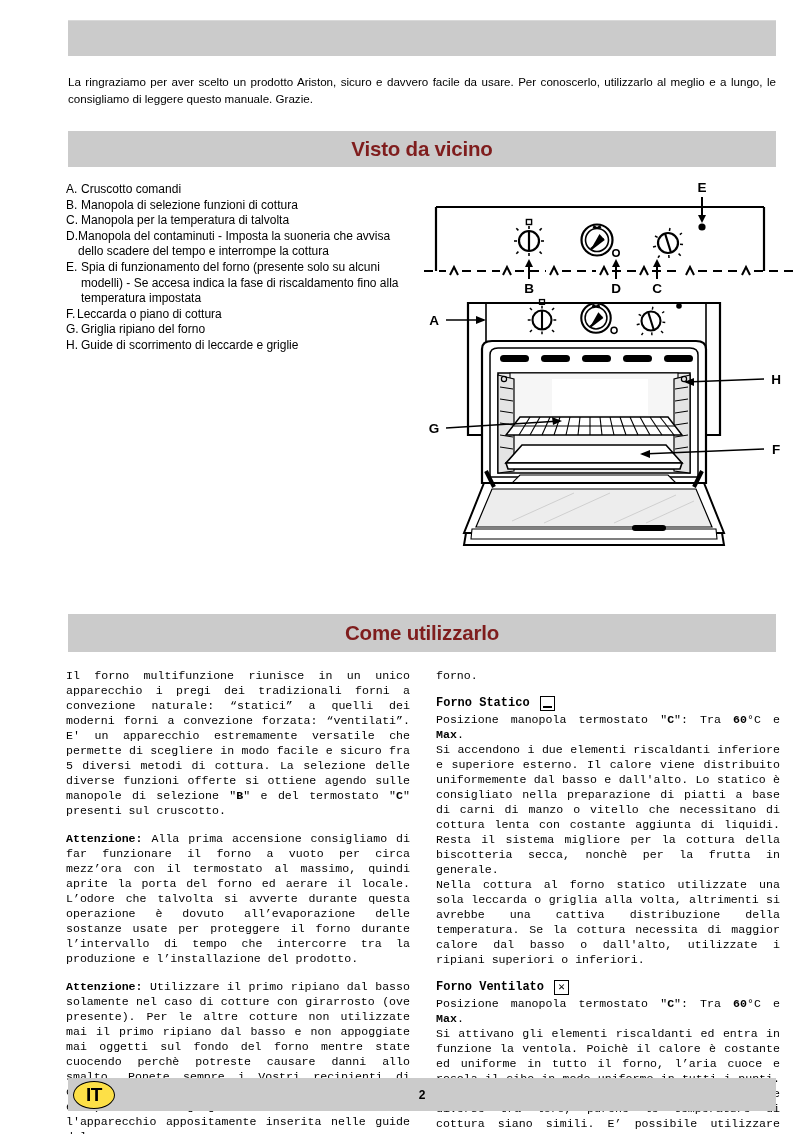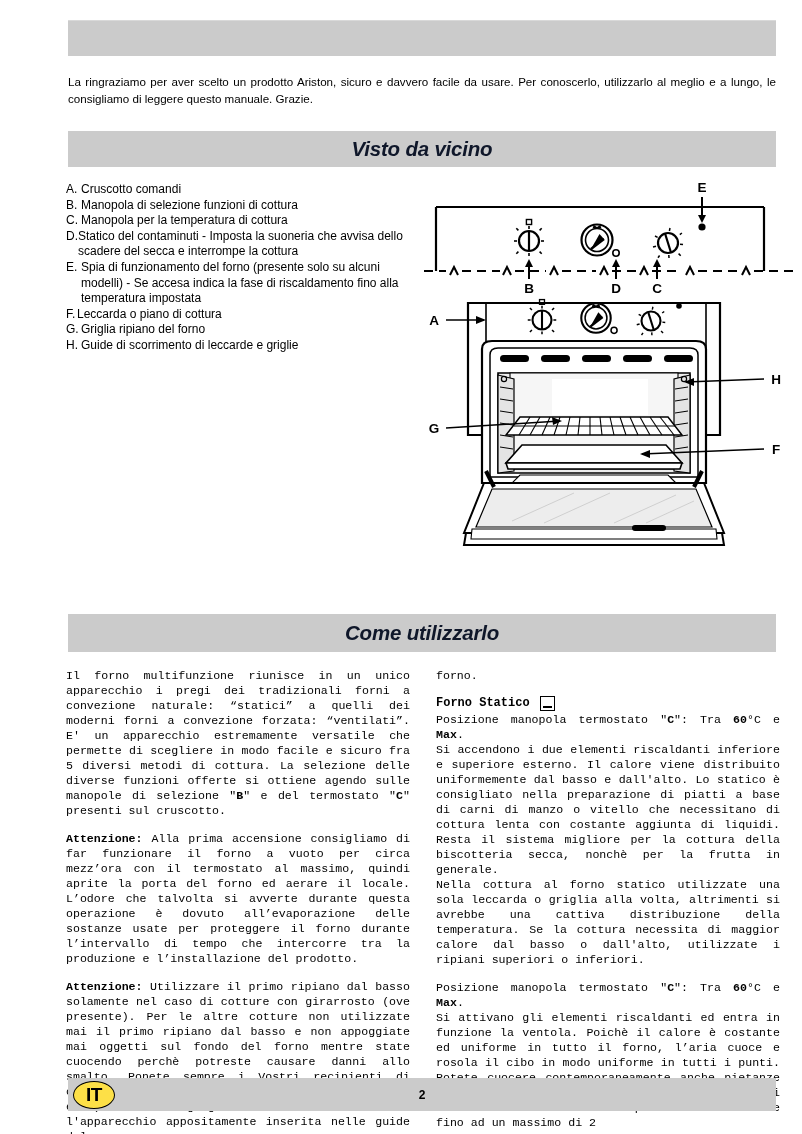--- a/index.html
+++ b/index.html
@@ -27,22 +27,21 @@
     position: absolute;
     background: #cbcbcb;
     display: flex;
     align-items: center;
     justify-content: center;
   }
   .section-band .band-title {
     font-size: 20.5px;
     font-weight: bold;
     letter-spacing: -0.2px;
-    color: #0f172a;
-    font-style: italic;
+    color: #7f1d1d;
   }
   
   .intro {
     position: absolute;
     left: 68px;
     top: 74px;
     width: 708px;
     font-size: 11.6px;
     line-height: 16.6px;
     text-align: justify;
@@ -175,25 +174,25 @@
     <div class="part-row">
       <span class="part-key">A.</span>
       <span class="part-text"><b>Cruscotto comandi</b><span></span></span>
     </div>
     <div class="part-row">
       <span class="part-key">B.</span>
       <span class="part-text"><b>Manopola di selezione funzioni di cottura</b><span></span></span>
     </div>
     <div class="part-row">
       <span class="part-key">C.</span>
-      <span class="part-text"><b>Manopola per la temperatura di cottura</b><span></span></span>
+      <span class="part-text"><b>Manopola per la temperatura di talvolta</b><span></span></span>
     </div>
     <div class="part-row">
       <span class="part-key tight">D.</span>
-      <span class="part-text"><b>Statico del contaminuti</b><span> - Imposta la suoneria che avvisa dello scadere del secca e interrompe la cottura</span></span>
+      <span class="part-text"><b>Manopola del contaminuti</b><span> - Imposta la suoneria che avvisa dello scadere del tempo e interrompe la cottura</span></span>
     </div>
     <div class="part-row">
       <span class="part-key">E.</span>
       <span class="part-text"><b>Spia di funzionamento del forno</b><span> (presente solo su alcuni modelli) - Se accesa indica la fase di riscaldamento fino alla temperatura impostata</span></span>
     </div>
     <div class="part-row">
       <span class="part-key tight">F.</span>
       <span class="part-text"><b>Leccarda o piano di cottura</b><span></span></span>
     </div>
     <div class="part-row">
@@ -459,20 +458,24 @@
     <p>forno.</p>
 
     <div class="subhead">
       <span>Forno Statico</span>
       <span class="mode-icon static"></span>
     </div>
     <p class="tight"><span>Posizione manopola termostato "</span><b>C</b><span>": Tra </span><b>60</b><span>°C e </span><b>Max</b><span>.</span></p>
     <p class="tight">Si accendono i due elementi riscaldanti inferiore e superiore esterno. Il calore viene distribuito uniformemente dal basso e dall'alto. Lo statico è consigliato nella preparazione di piatti a base di carni di manzo o vitello che necessitano di cottura lenta con costante aggiunta di liquidi. Resta il sistema migliore per la cottura della biscotteria secca, nonchè per la frutta in generale.</p>
     <p>Nella cottura al forno statico utilizzate una sola leccarda o griglia alla volta, altrimenti si avrebbe una cattiva distribuzione della temperatura. Se la cottura necessita di maggior calore dal basso o dall'alto, utilizzate i ripiani superiori o inferiori.</p>
 
+    <div class="subhead">
+      <span>Forno Ventilato</span>
+      <span class="mode-icon vent">✕</span>
+    </div>
     <p class="tight"><span>Posizione manopola termostato "</span><b>C</b><span>": Tra </span><b>60</b><span>°C e </span><b>Max</b><span>.</span></p>
     <p class="tight">Si attivano gli elementi riscaldanti ed entra in funzione la ventola. Poichè il calore è costante ed uniforme in tutto il forno, l’aria cuoce e rosola il cibo in modo uniforme in tutti i punti. Potete cuocere contemporaneamente anche pietanze diverse tra loro, purchè le temperature di cottura siano simili. E’ possibile utilizzare fino ad un massimo di 2</p>
   </div>
 
   <div class="footer">
     <div class="footer-page">2</div>
   </div>
   <div class="lang-badge">IT</div>
 
 </div>

